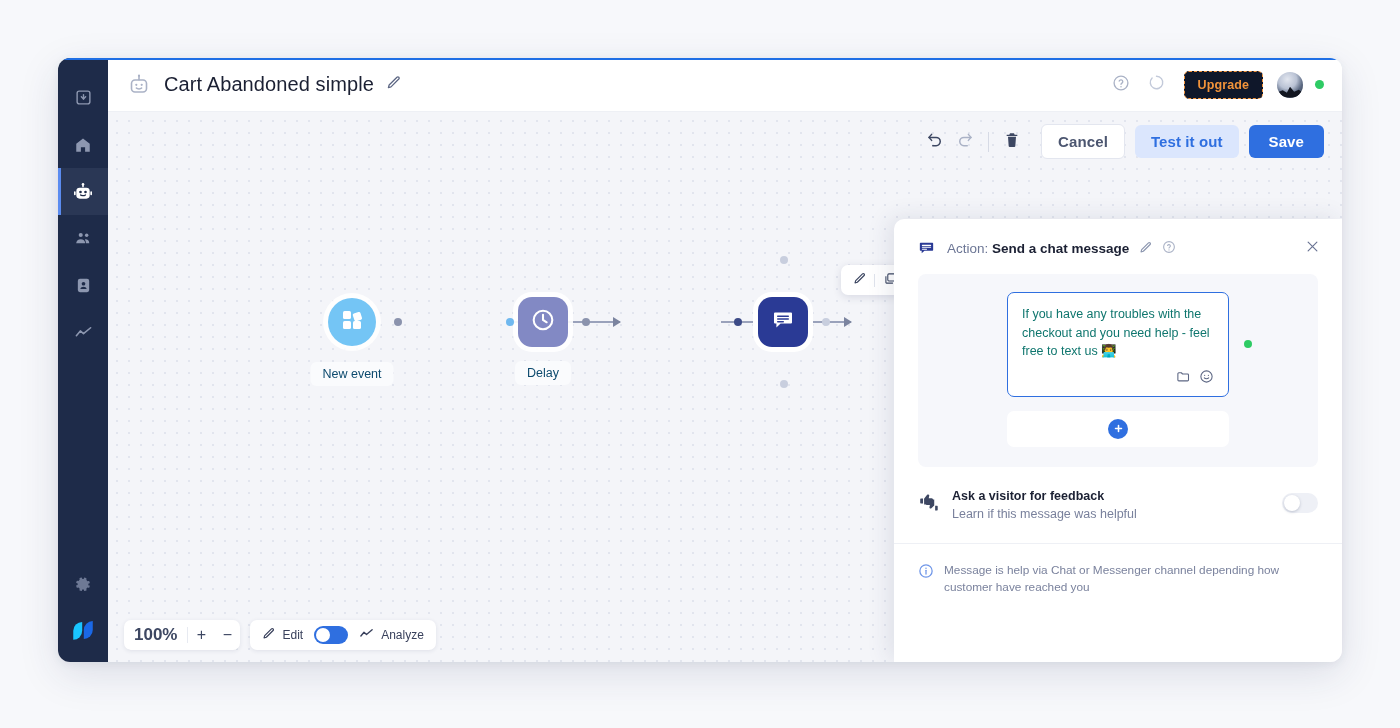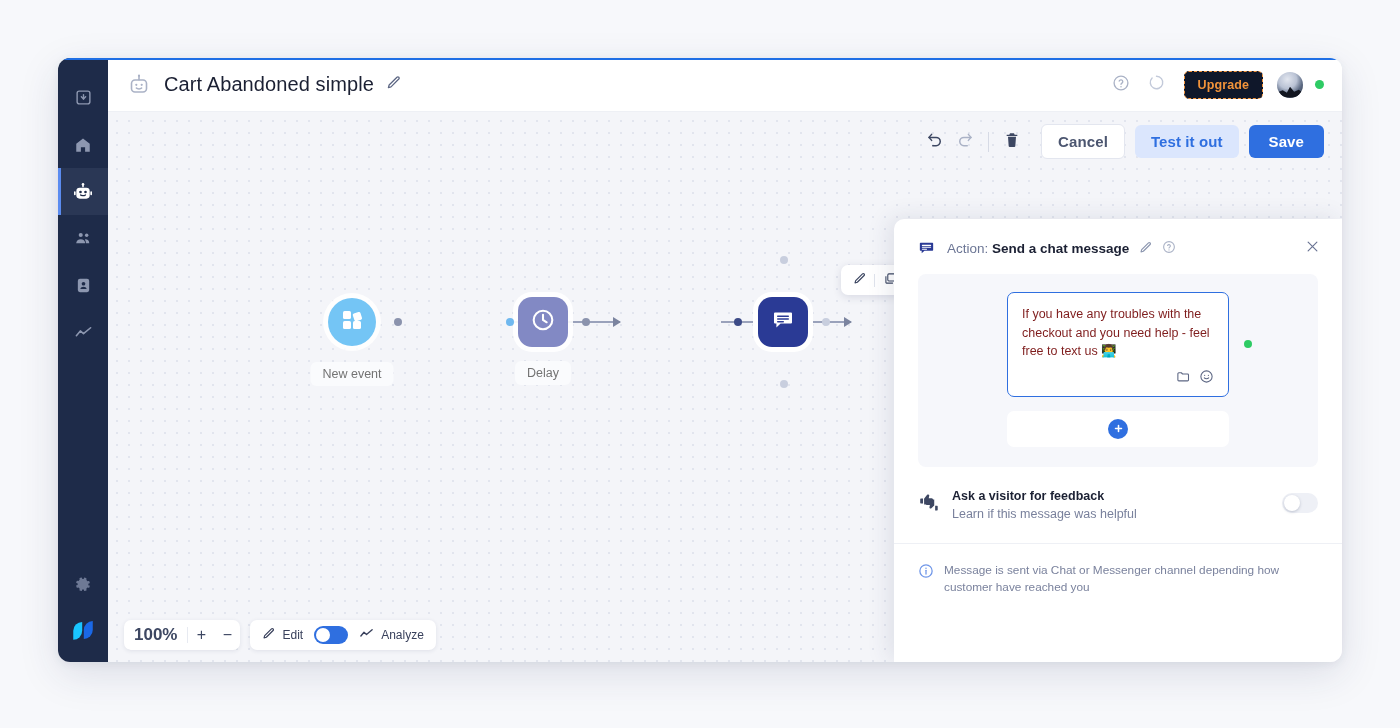--- a/index.html
+++ b/index.html
@@ -132,21 +132,21 @@
     width: 50px; height: 50px; border-radius: 14px;
     display: flex; align-items: center; justify-content: center;
     box-shadow: 0 0 0 5px rgba(255,255,255,.9);
     cursor: pointer;
   }
   .node-delay { background: #8289c4; }
   .node-chat { background: #2a3a95; box-shadow: 0 0 0 5px #ffffff; }
   .node-label {
     position: absolute; left: 50%; transform: translateX(-50%);
     top: 64px;
-    background: #fafbfd; color: #737373;
+    background: #fafbfd; color: #0c4a6e;
     font-size: 12.5px; border-radius: 6px; padding: 5px 12px;
     white-space: nowrap;
   }
   .port { position: absolute; width: 8px; height: 8px; border-radius: 50%; }
   .port-grey { background: #8b93ad; }
   .port-blue { background: #6fb8ef; }
   .port-dark { background: #3c4a86; }
   .port-light { background: #c8cede; }
 
   .conn { position: absolute; height: 2px; background: #9aa2bb; }
@@ -213,21 +213,21 @@
     margin: 0 24px; background: #f6f7fb;
     border-radius: 8px; padding: 18px 22px 20px 22px;
   }
   .bubble {
     background: #fff; border: 1.6px solid #2f6fe0;
     border-radius: 7px; padding: 12px 14px 8px 14px;
     width: 222px; margin: 0 auto;
     position: relative;
   }
   .bubble-text {
-    font-size: 12.5px; color: #7f1d1d; line-height: 1.48;
+    font-size: 12.5px; color: #0f766e; line-height: 1.48;
   }
   .bubble-dot {
     position: absolute; right: -24px; top: 47px;
     width: 8px; height: 8px; border-radius: 50%; background: #2ecb64;
   }
   .bubble-tools { display: flex; justify-content: flex-end; gap: 8px; margin-top: 8px; }
   .bt-icon { cursor: pointer; display:flex; align-items:center; }
   .add-row {
     margin-top: 14px; background: #fff; border-radius: 7px;
     height: 36px; display: flex; align-items: center; justify-content: center;
@@ -609,19 +609,19 @@
         </div>
 
         <div class="note-row">
           <span class="note-icon">
             <svg width="16" height="16" viewBox="0 0 24 24" fill="none" stroke="#6f96e8" stroke-width="1.9">
               <circle cx="12" cy="12" r="9.2"></circle>
               <path d="M12 11v5.5" stroke-linecap="round"></path>
               <circle cx="12" cy="7.8" r="1.1" fill="#6f96e8" stroke="none"></circle>
             </svg>
           </span>
-          <div class="note-text">Message is sent via Chat or Messenger channel depending how customer have reached you</div>
+          <div class="note-text">Message is help via Chat or Messenger channel depending how customer have reached you</div>
         </div>
       </aside>
 
     </section>
   </div>
 </div>
 
 </body></html>

